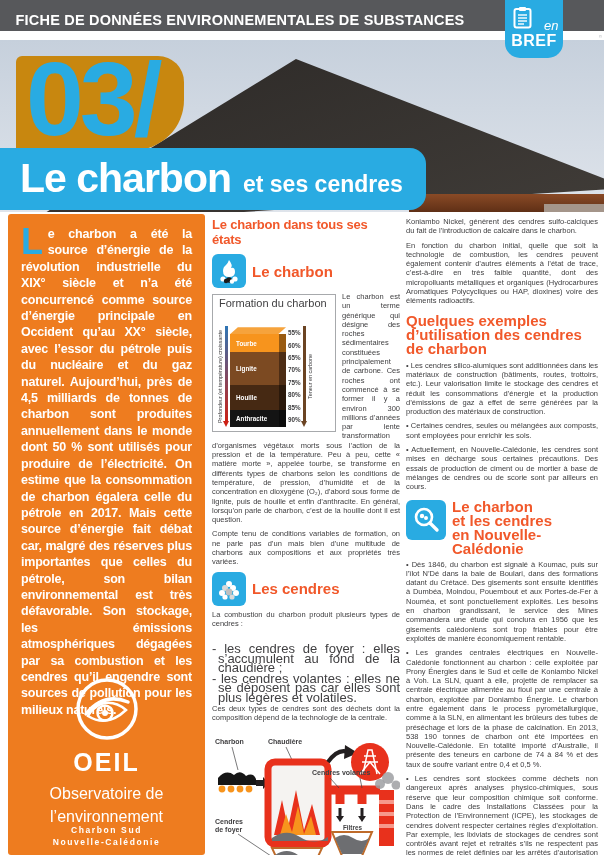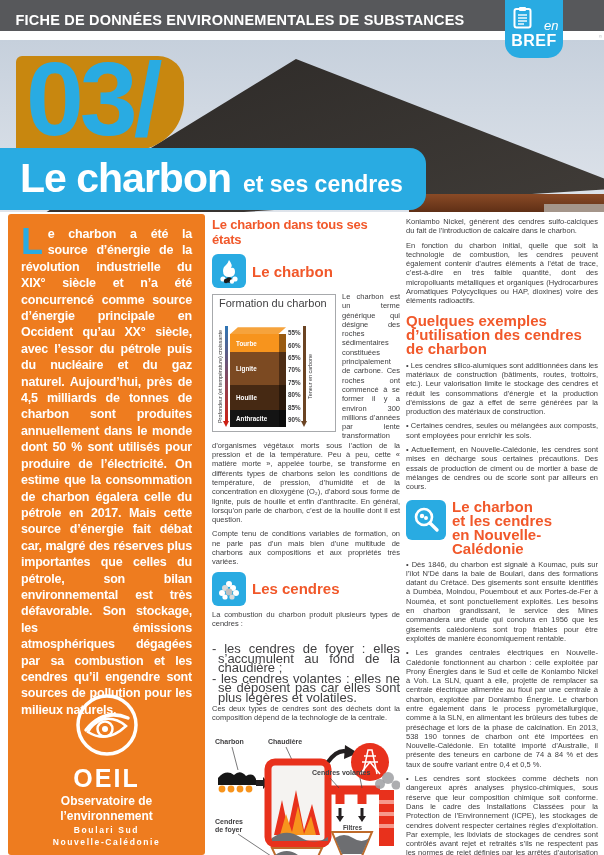--- a/index.html
+++ b/index.html
@@ -35,21 +35,21 @@
   .banner-title{font-size:41px;font-weight:bold;letter-spacing:-1px;line-height:60px;}
   .banner-sub{font-size:23px;font-weight:bold;}
   
   .left-panel{position:absolute;left:8px;top:214px;width:197px;height:641px;background:#ee7c1f;
         border-radius:3px;box-sizing:border-box;padding:12px 13px;color:#fff;}
   .intro{font-size:12.5px;line-height:16.4px;font-weight:600;text-align:justify;letter-spacing:-.2px;}
   .dropcap{float:left;font-size:36px;line-height:27px;font-weight:bold;color:#29abe2;
         margin:2px 5px 0 0;}
   .logo-block{position:absolute;left:0;bottom:8px;width:100%;text-align:center;color:#fff;}
   .logo-name{font-size:25px;font-weight:bold;letter-spacing:2px;margin-top:2px;}
-  .logo-org{font-size:12px;font-weight:bold;line-height:13px;margin-top:2px;}
+  .logo-org{font-size:16px;font-weight:normal;line-height:13px;margin-top:10px;}
   .logo-prov{font-size:8.5px;font-weight:bold;letter-spacing:1.6px;line-height:10px;margin-top:2px;}
   
   .mid-col{position:absolute;left:212px;top:217px;width:188px;color:#414042;}
   .right-col{position:absolute;left:406px;top:217px;width:192px;color:#414042;}
   .body-txt{font-size:7.5px;line-height:9.3px;text-align:justify;margin:0 0 5px 0;}
   .section-title{font-size:13px;font-weight:bold;color:#f1582a;margin:0 0 7px 0;letter-spacing:-.2px;}
   .sec-head{display:flex;align-items:center;gap:6px;margin:0 0 4px 0;}
   .sec-icon{width:34px;height:34px;background:#29abe2;border-radius:6px;flex:0 0 auto;
         display:flex;align-items:center;justify-content:center;}
   .sec-icon.big{width:40px;height:40px;}
@@ -142,21 +142,21 @@
           <circle cx="33" cy="33" r="29" fill="none" stroke="#fff" stroke-width="3.5"></circle>
           <path d="M12,38 Q30,16 54,26" fill="none" stroke="#fff" stroke-width="3.5" stroke-linecap="round"></path>
           <path d="M14,40 Q33,52 52,34 Q40,24 27,28 Q18,32 14,40 Z" fill="none" stroke="#fff" stroke-width="2.5"></path>
           <circle cx="31" cy="37" r="7.5" fill="none" stroke="#fff" stroke-width="2.5"></circle>
           <circle cx="31" cy="37" r="3" fill="#fff"></circle>
         </svg>
       </span>
       <div class="logo-name">OEIL</div>
       <div class="logo-org">Observatoire de</div>
       <div class="logo-org">l’environnement</div>
-      <div class="logo-prov">Boulari Sud</div>
+      <div class="logo-prov">Charbon Sud</div>
       <div class="logo-prov">Nouvelle-Calédonie</div>
     </div>
   </div>
 
   <div class="mid-col">
     <h2 class="section-title">Le charbon dans tous ses états</h2>
 
     <div class="sec-head">
       <span class="sec-icon">
         <svg width="26" height="26" viewBox="0 0 26 26">

